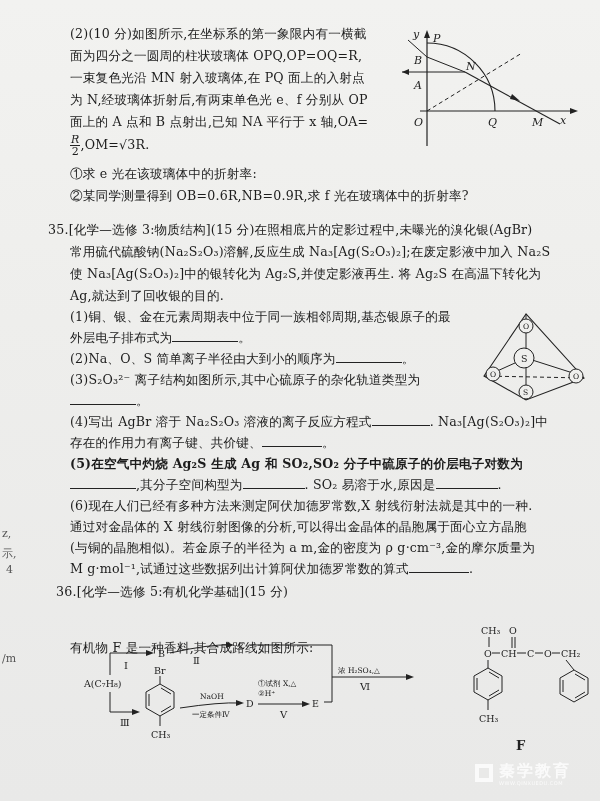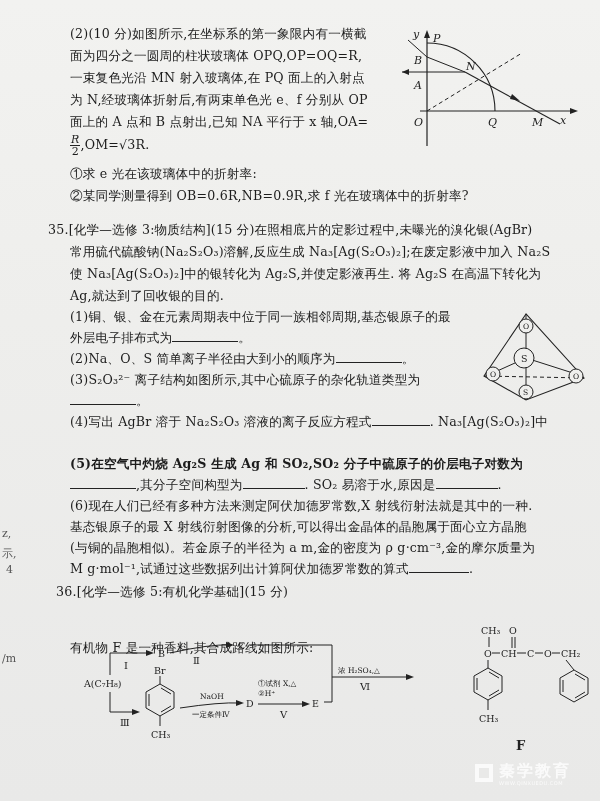--- a/index.html
+++ b/index.html
@@ -93,24 +93,25 @@
     <circle cx="96" cy="64" r="7" fill="#efefed" stroke="#222" stroke-width="1"></circle>
     <circle cx="46" cy="80" r="7" fill="#efefed" stroke="#222" stroke-width="1"></circle>
     <text class="chem-small" x="43" y="17">O</text>
     <text class="chem" x="41" y="50">S</text>
     <text class="chem-small" x="10" y="65">O</text>
     <text class="chem-small" x="93" y="67">O</text>
     <text class="chem-small" x="43" y="83">S</text>
   </svg>
 
   <div class="line" style="left:70px;top:414px;"><span>(4)写出 AgBr 溶于 Na₂S₂O₃ 溶液的离子反应方程式</span><span class="blank" style="width:58px"></span><span>. Na₃[Ag(S₂O₃)₂]中</span></div>
+  <div class="line" style="left:70px;top:435px;"><span>存在的作用力有离子键、共价键、</span><span class="blank" style="width:60px"></span><span>。</span></div>
   <div class="line" style="left:70px;top:456px;font-weight:bold;">(5)在空气中灼烧 Ag₂S 生成 Ag 和 SO₂,SO₂ 分子中硫原子的价层电子对数为</div>
   <div class="line" style="left:70px;top:477px;"><span class="blank" style="width:66px"></span><span>,其分子空间构型为</span><span class="blank" style="width:62px"></span><span>. SO₂ 易溶于水,原因是</span><span class="blank" style="width:62px"></span><span>.</span></div>
   <div class="line" style="left:70px;top:498px;">(6)现在人们已经有多种方法来测定阿伏加德罗常数,X 射线衍射法就是其中的一种.</div>
-  <div class="line" style="left:70px;top:519px;">基态银原子的最 X 射线衍射图像的分析,可以得出金晶体的晶胞属于面心立方晶胞</div>
+  <div class="line" style="left:70px;top:519px;">通过对金晶体的 X 射线衍射图像的分析,可以得出金晶体的晶胞属于面心立方晶胞</div>
   <div class="line" style="left:70px;top:540px;">(与铜的晶胞相似)。若金原子的半径为 a m,金的密度为 ρ g·cm⁻³,金的摩尔质量为</div>
   <div class="line" style="left:70px;top:561px;"><span>M g·mol⁻¹,试通过这些数据列出计算阿伏加德罗常数的算式</span><span class="blank" style="width:60px"></span><span>.</span></div>
 
   <div class="line" style="left:56px;top:584px;">36.[化学—选修 5:有机化学基础](15 分)</div>
   <div class="line" style="left:70px;top:640px;">有机物 F 是一种香料,其合成路线如图所示:</div>
 
   <svg style="position:absolute;left:80px;top:620px;" width="520" height="160" viewBox="0 0 520 160">
 
     <text class="chem" x="4" y="67">A(C₇H₈)</text>
 

